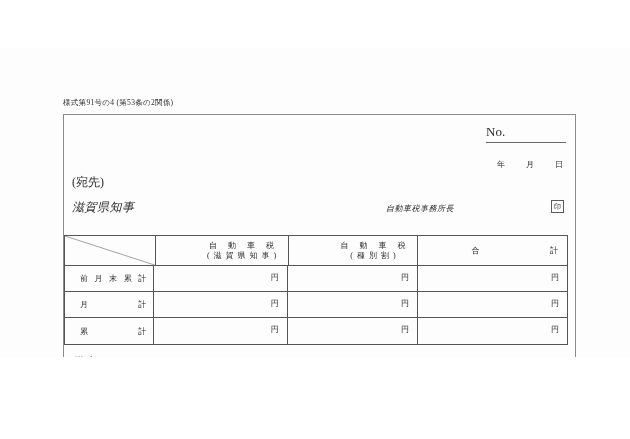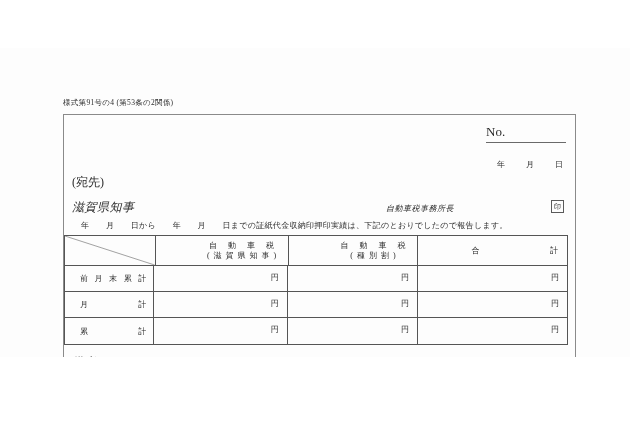--- a/index.html
+++ b/index.html
@@ -144,21 +144,20 @@
     </div>
 
     <div class="abs addressee-prefix">(宛先)</div>
     <div class="abs addressee">滋賀県知事</div>
 
     <div class="abs sender">自動車税事務所長</div>
     <div class="seal-box">
       <span>印</span>
     </div>
 
-    <div class="abs report-sentence">年　　月　　日から　　年　　月　　日までの証紙代金収納印押印実績は、下記のとおりでしたので報告します。</div>
 
     <div class="ftable">
 
       <div class="trow thead-row">
         <div class="cell c1 diag-cell">
           <svg viewBox="0 0 119 30" preserveAspectRatio="none">
             <line x1="0" y1="0" x2="119" y2="30" stroke="#666666" stroke-width="0.7"></line>
           </svg>
         </div>
         <div class="cell c2">

